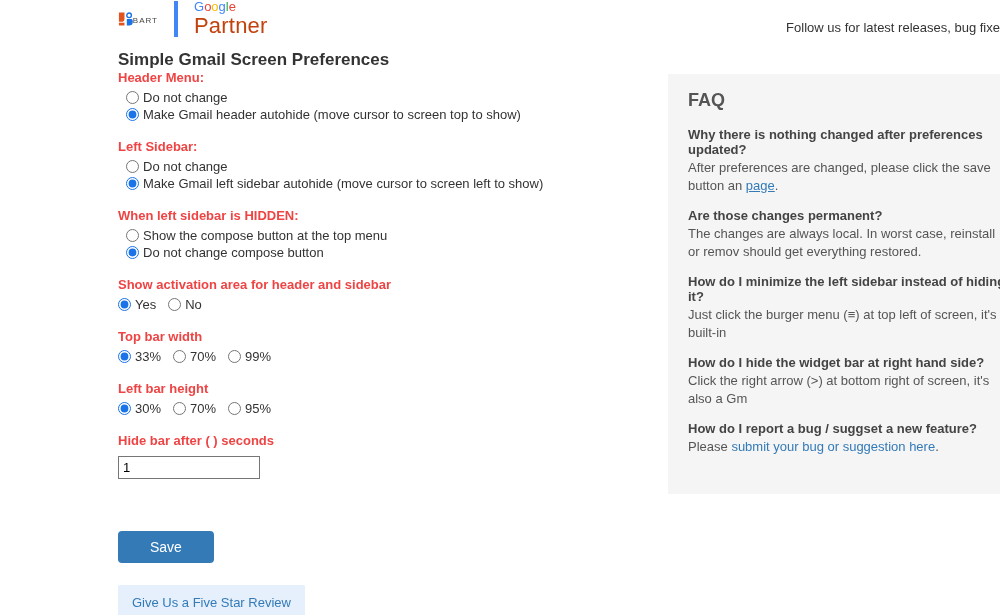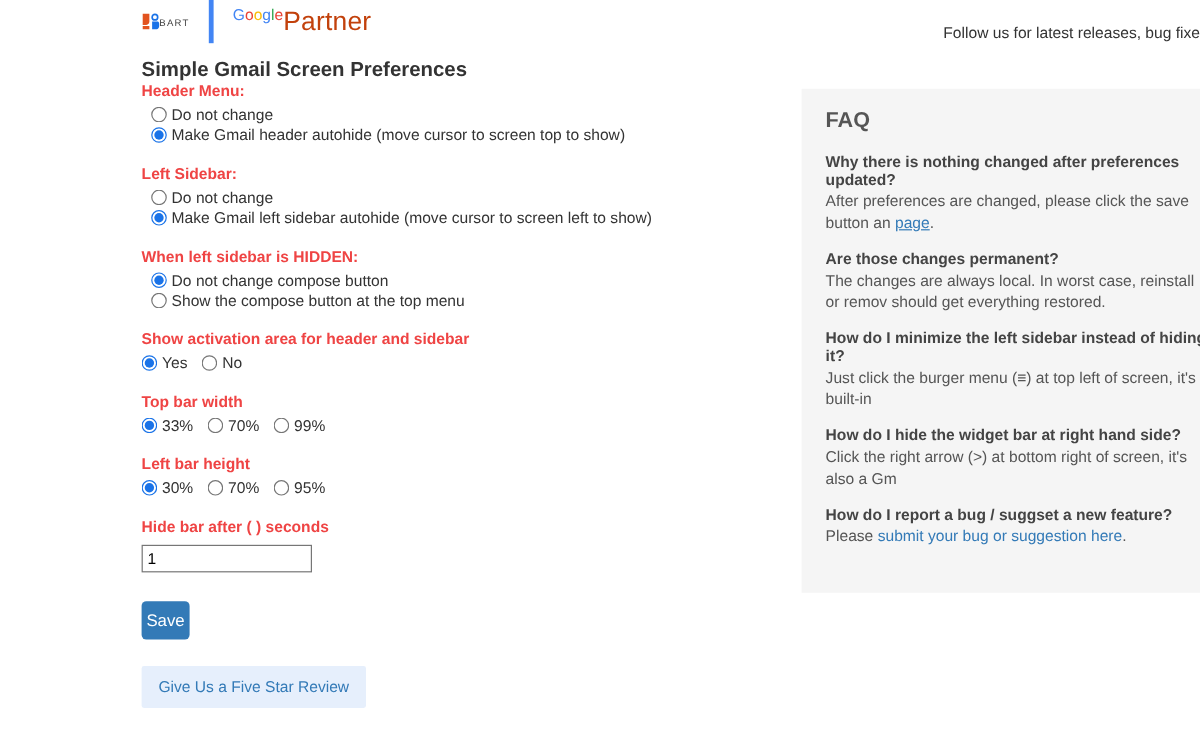--- a/index.html
+++ b/index.html
@@ -40,21 +40,21 @@
       color: #444;
       margin-top: 2px;
     }
     .divider {
       width: 4px;
       height: 36px;
       background: #4285F4;
     }
     .gpartner {
       display: flex;
-      flex-direction: row;
+      flex-direction: column;
       line-height: 1.1;
     }
     .gpartner .google { font-size: 13px; font-weight: 500; }
     .gpartner .google .g1 { color: #4285F4; }
     .gpartner .google .g2 { color: #EA4335; }
     .gpartner .google .g3 { color: #FBBC05; }
     .gpartner .google .g4 { color: #4285F4; }
     .gpartner .google .g5 { color: #34A853; }
     .gpartner .google .g6 { color: #EA4335; }
     .gpartner .partner { color: #c2410c; font-size: 22px; letter-spacing: 0.2px; }
@@ -103,24 +103,24 @@
       border: 1px solid #767676;
       padding: 2px 4px;
       font-size: 13px;
       margin-top: 4px;
     }
     .save-btn {
       background: #337ab7;
       color: #fff;
       border: none;
       border-radius: 4px;
-      padding: 8px 4px;
+      padding: 8px 32px;
       font-size: 14px;
       cursor: pointer;
-      margin-top: 8px;
+      margin-top: 36px;
     }
     .review-btn {
       display: inline-block;
       background: #e6effc;
       color: #337ab7;
       border: none;
       border-radius: 2px;
       padding: 10px 14px;
       font-size: 13px;
       cursor: pointer;
@@ -209,26 +209,26 @@
       </div>
       <div class="option">
         <input type="radio" name="ls" checked="" style="">
         <label>Make Gmail left sidebar autohide (move cursor to screen left to show)</label>
       </div>
     </div>
 
     <div class="group">
       <div class="group-heading">When left sidebar is HIDDEN:</div>
       <div class="option">
+        <input type="radio" name="hs" style="">
+        <label>Show the compose button at the top menu</label>
+      </div>
+      <div class="option">
         <input type="radio" name="hs" checked="" style="">
         <label>Do not change compose button</label>
-      </div>
-      <div class="option">
-        <input type="radio" name="hs" style="">
-        <label>Show the compose button at the top menu</label>
       </div>
     </div>
 
     <div class="group">
       <div class="group-heading">Show activation area for header and sidebar</div>
       <div class="radio-row">
         <div class="option">
           <input type="radio" name="act" checked="" style="">
           <label>Yes</label>
         </div>

